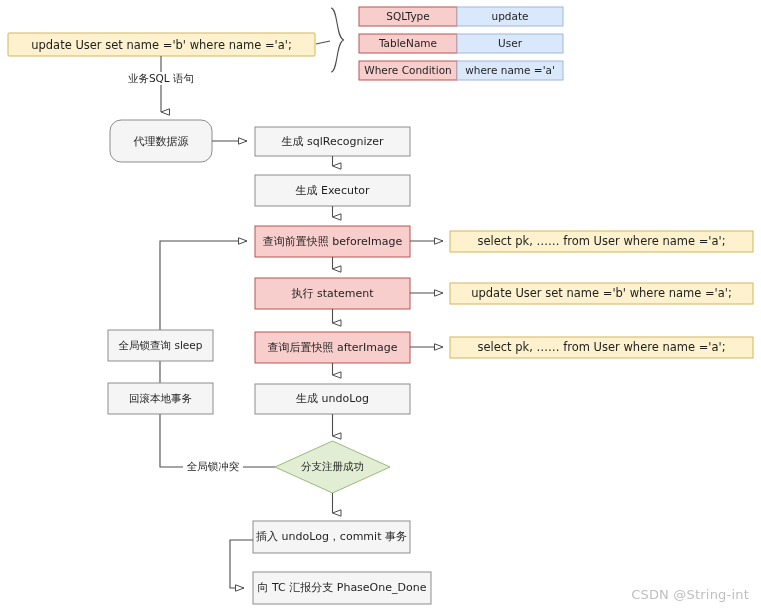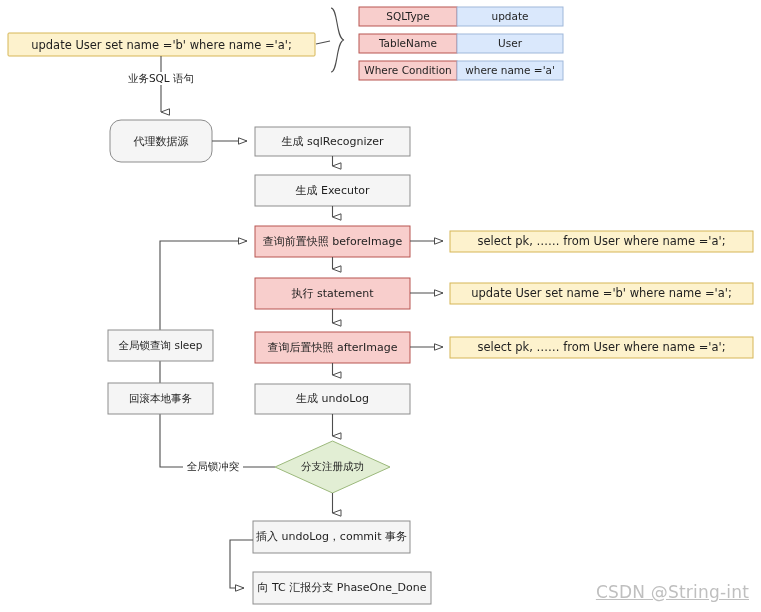--- a/index.html
+++ b/index.html
@@ -84,25 +84,24 @@
     dominant-baseline: middle;
   }
   .edge-label-bg {
     fill: #ffffff;
   }
   .watermark {
     position: absolute;
     right: 12px;
     bottom: 10px;
     font-family: "DejaVu Sans", "Liberation Sans", sans-serif;
-    font-size: 17px;
+    font-size: 13px;
     color: #bfbfbf;
     letter-spacing: 0.2px;
     user-select: none;
-    text-decoration: underline;
   }
 </style>
 </head>
 <body>
 
 <div id="canvas">
 
   <svg id="flow" viewBox="0 0 761 612">
     <defs>
       <marker id="arrowOpen" markerWidth="10" markerHeight="8" refX="9" refY="4" orient="auto" markerUnits="userSpaceOnUse">

